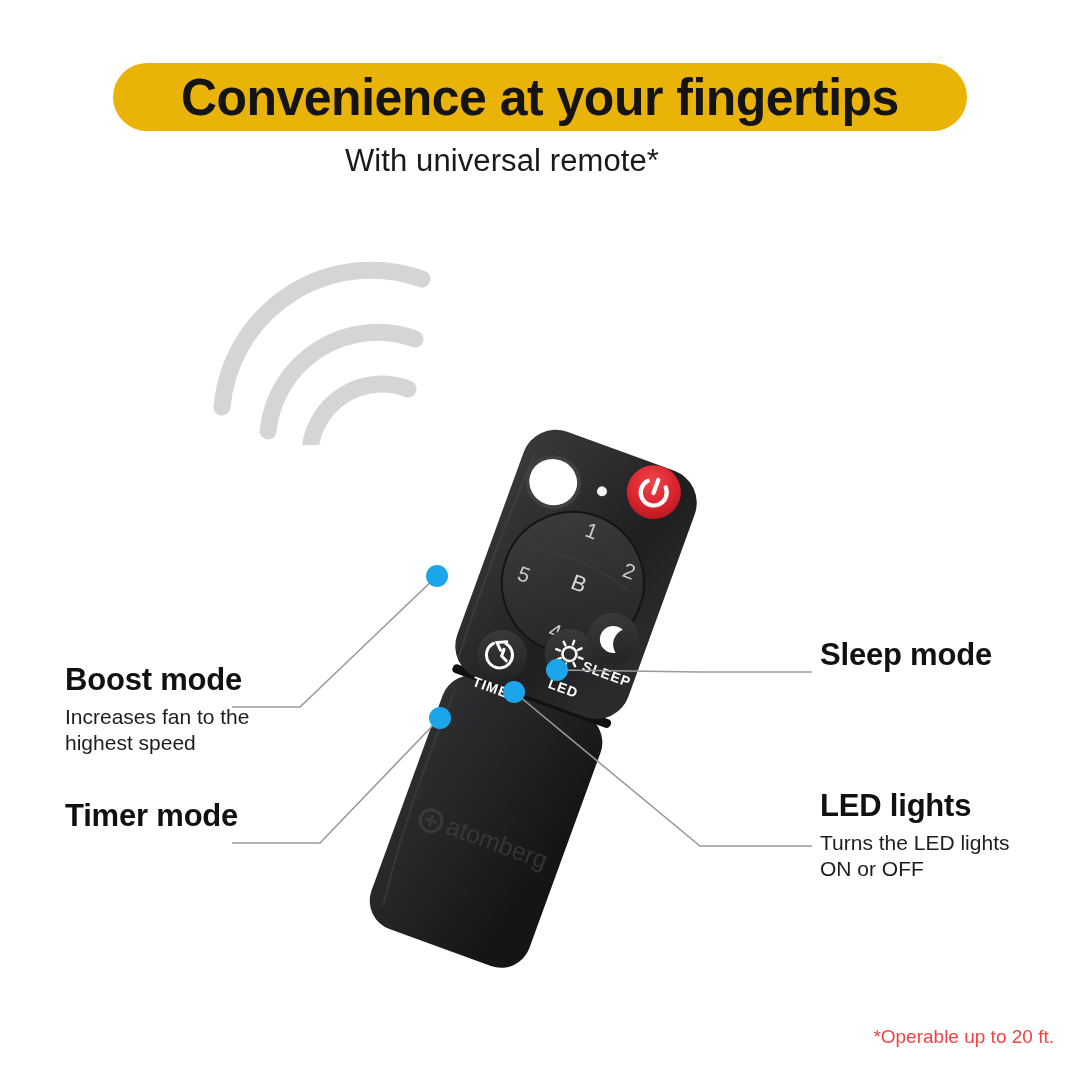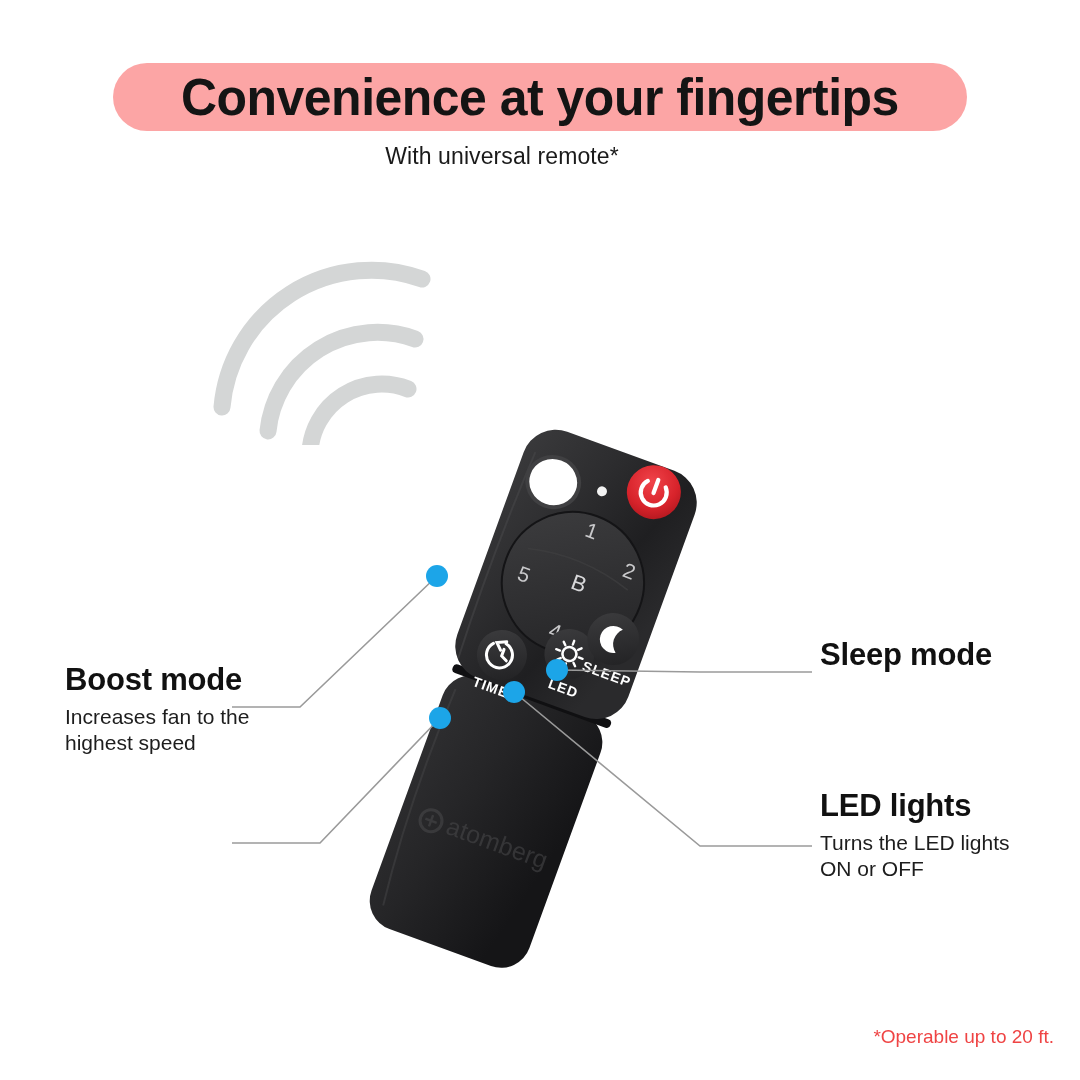--- a/index.html
+++ b/index.html
@@ -16,42 +16,42 @@
     color: #111111;
   }
 
   
   .title-banner {
     position: absolute;
     left: 113px;
     top: 63px;
     width: 854px;
     height: 68px;
-    background: #fca5a5;
+    background: #eab308;
     border-radius: 34px;
     display: flex;
     align-items: center;
     justify-content: center;
     box-sizing: border-box;
   }
   .title-text {
     font-size: 52px;
     font-weight: 700;
     letter-spacing: -0.5px;
     color: #141414;
     white-space: nowrap;
     transform: scaleX(0.96);
   }
   .subtitle {
     position: absolute;
     left: 0;
     top: 143px;
     width: 1004px;
     text-align: center;
-    font-size: 23px;
+    font-size: 31px;
     color: #1a1a1a;
     letter-spacing: 0.1px;
   }
 
   
   .waves {
     position: absolute;
     left: 200px;
     top: 255px;
     width: 260px;
@@ -258,20 +258,21 @@
   </g>
 </svg>
 
 <div class="callout left c-boost">
   <h3>Boost mode</h3>
   <p>Increases fan to the
 highest speed</p>
 </div>
 
 <div class="callout left c-timer">
+  <h3>Timer mode</h3>
 </div>
 
 <div class="callout right c-sleep">
   <h3>Sleep mode</h3>
 </div>
 
 <div class="callout right c-led">
   <h3>LED lights</h3>
   <p>Turns the LED lights
 ON or OFF</p>

